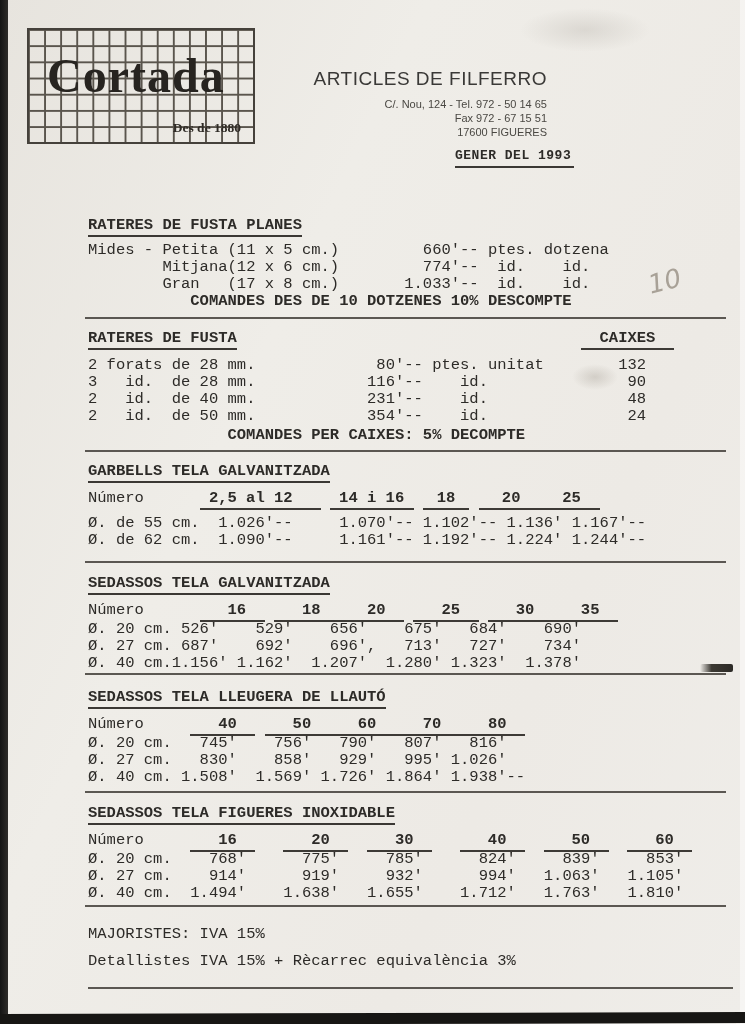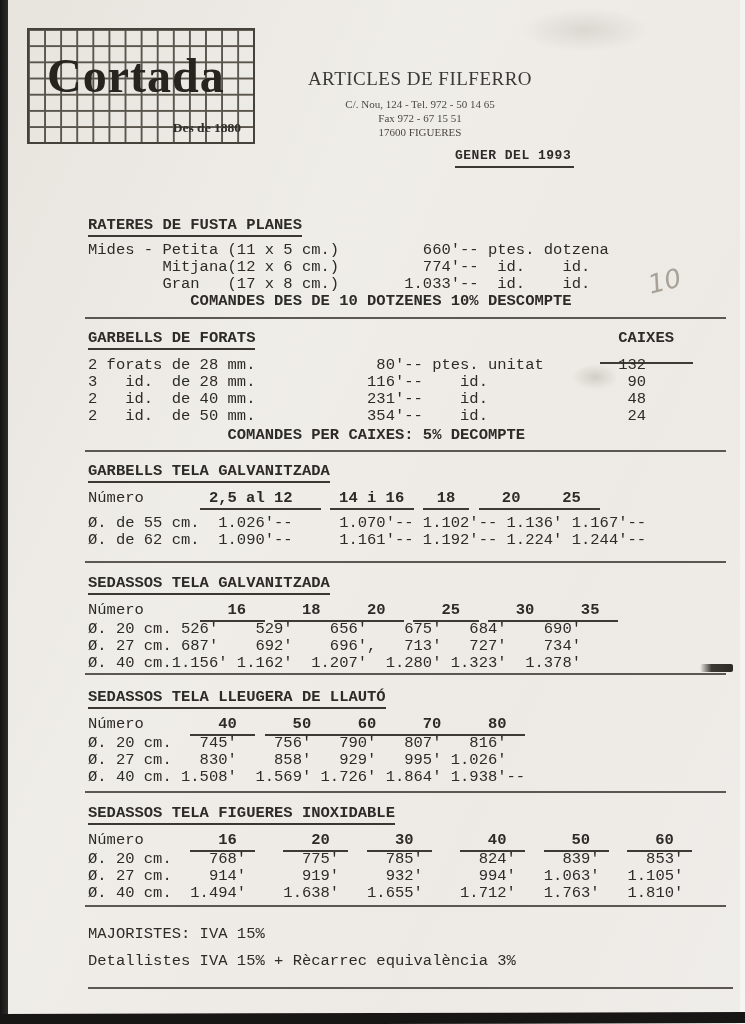--- a/index.html
+++ b/index.html
@@ -22,21 +22,21 @@
     font-size:26px;color:rgba(122,112,98,.6);transform:rotate(-14deg);}
   
   .logo{position:absolute;left:27px;top:28px;width:224px;height:112px;border:2px solid #45413b;
     background-image:linear-gradient(#5a554d 1.5px,transparent 1.5px),linear-gradient(90deg,#5a554d 1.5px,transparent 1.5px);
     background-size:16.1px 16.2px;background-position:-1px -1px;}
   .logo-word{position:absolute;left:18px;top:18px;font-family:"Liberation Serif","DejaVu Serif",serif;
     font-weight:bold;font-size:48px;letter-spacing:1px;color:#272420;}
   .logo-tag{position:absolute;right:12px;bottom:6px;font-family:"Liberation Serif","DejaVu Serif",serif;
     font-weight:bold;font-size:13.5px;color:#2f2b26;}
   
-  .company{position:absolute;left:293px;top:68px;width:254px;text-align:center;font-family:Liberation Serif, serif;}
+  .company{position:absolute;left:293px;top:68px;width:254px;text-align:right;font-family:Liberation Sans, sans-serif;}
   .company .name{font-size:19px;letter-spacing:.5px;color:#3a3937;margin-bottom:7px;white-space:nowrap;}
   .company .addr{font-size:11px;color:#4a4843;line-height:14px;white-space:nowrap;}
   
   .date{position:absolute;left:455px;top:148px;font-weight:bold;font-size:13px;
     border-bottom:2px solid #3b3834;padding:0 3px 3px 0;letter-spacing:.5px;}
   
   .sec{position:absolute;left:88px;}
   .line{white-space:pre;line-height:17px;height:17px;}
   .b{font-weight:bold;}
   .title{display:inline-block;font-weight:bold;border-bottom:2px solid #3b3834;padding-bottom:1px;line-height:17px;white-space:pre;}
@@ -78,21 +78,21 @@
     <div style="margin-bottom:5px"><span class="title">RATERES DE FUSTA PLANES</span></div>
     <div class="line">Mides - Petita (11 x 5 cm.)         660'-- ptes. dotzena</div>
     <div class="line">        Mitjana(12 x 6 cm.)         774'--  id.    id.</div>
     <div class="line">        Gran   (17 x 8 cm.)       1.033'--  id.    id.</div>
     <div class="line note" style="margin-left:11ch">COMANDES DES DE 10 DOTZENES 10% DESCOMPTE</div>
   </div>
 
   <div class="rule" style="top:317px"></div>
 
   <div class="sec" style="top:330px">
-    <div class="hdr" style="margin-bottom:6px;height:21px"><span class="title">GARBELLS DE FORATS</span><span class="col" style="margin-left:37ch;padding:0 2ch 16px 2ch">CAIXES</span></div>
+    <div class="hdr" style="margin-bottom:6px;height:21px"><span class="title">RATERES DE FUSTA</span><span class="col" style="margin-left:37ch;padding:0 2ch 2px 2ch">CAIXES</span></div>
     <div class="line">2 forats de 28 mm.             80'-- ptes. unitat        132</div>
     <div class="line">3   id.  de 28 mm.            116'--    id.               90</div>
     <div class="line">2   id.  de 40 mm.            231'--    id.               48</div>
     <div class="line">2   id.  de 50 mm.            354'--    id.               24</div>
     <div class="line note" style="margin-left:15ch;margin-top:2px">COMANDES PER CAIXES: 5% DECOMPTE</div>
   </div>
 
   <div class="rule" style="top:450px"></div>
 
   <div class="sec" style="top:462px">

